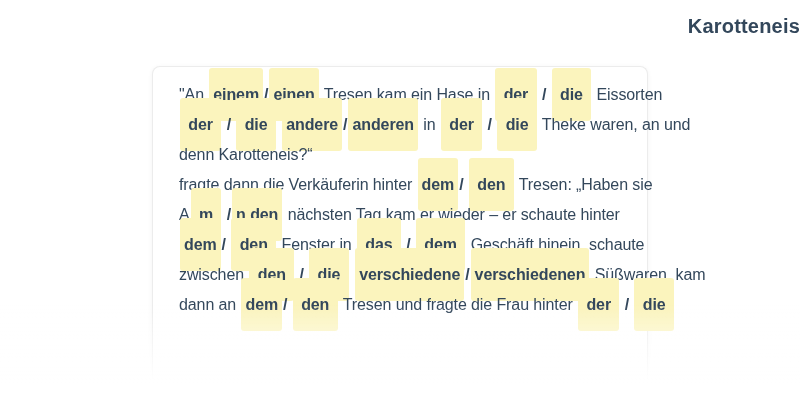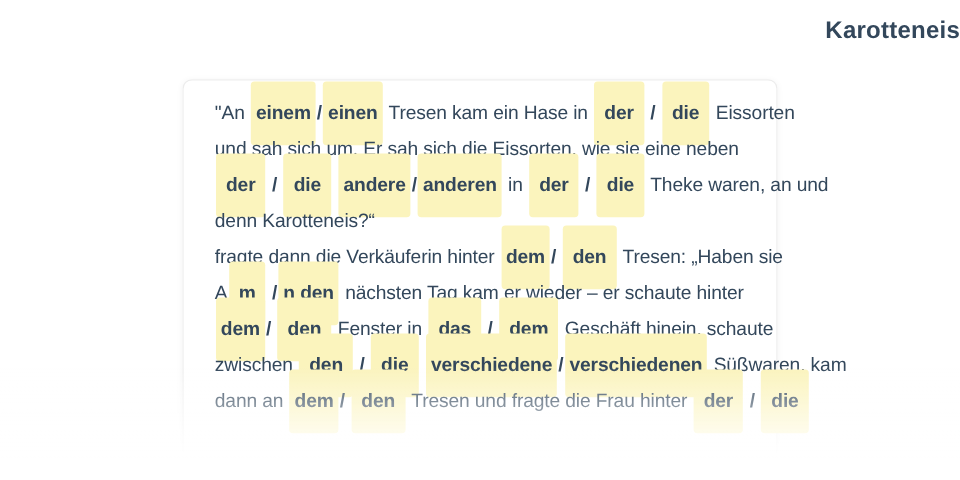--- a/index.html
+++ b/index.html
@@ -56,21 +56,20 @@
   }
 </style>
 </head>
 <body>
 
 <div class="page-title">Karotteneis</div>
 
 <div class="card">
   <div class="text-area" id="text-area">
       <div class="line"><span class="seg-text">"An </span><span class="seg-choice">einem</span><span class="seg-sep">/</span><span class="seg-choice">einen</span><span class="seg-text"> Tresen kam ein Hase in </span><span class="seg-choice"> der </span><span class="seg-sep"> / </span><span class="seg-choice"> die </span><span class="seg-text"> Eissorten</span></div>
-      <div class="line"><span class="seg-text">und sah sich um. Er sah sich die Eissorten, wie sie eine neben</span></div>
       <div class="line"><span class="seg-choice"> der </span><span class="seg-sep"> / </span><span class="seg-choice"> die </span><span class="seg-text"> </span><span class="seg-choice">andere</span><span class="seg-sep">/</span><span class="seg-choice">anderen</span><span class="seg-text"> in </span><span class="seg-choice"> der </span><span class="seg-sep"> / </span><span class="seg-choice"> die </span><span class="seg-text"> Theke waren, an und</span></div>
       <div class="line"><span class="seg-text">denn Karotteneis?“</span></div>
       <div class="line"><span class="seg-text">fragte dann die Verkäuferin hinter </span><span class="seg-choice">dem</span><span class="seg-sep">/ </span><span class="seg-choice"> den </span><span class="seg-text"> Tresen: „Haben sie</span></div>
       <div class="line"><span class="seg-text">A</span><span class="seg-choice"> m </span><span class="seg-sep"> /</span><span class="seg-choice">n den</span><span class="seg-text"> nächsten Tag kam er wieder – er schaute hinter</span></div>
       <div class="line"><span class="seg-choice">dem</span><span class="seg-sep">/ </span><span class="seg-choice"> den </span><span class="seg-text"> Fenster in </span><span class="seg-choice"> das </span><span class="seg-sep"> / </span><span class="seg-choice"> dem </span><span class="seg-text"> Geschäft hinein, schaute</span></div>
       <div class="line"><span class="seg-text">zwischen </span><span class="seg-choice"> den </span><span class="seg-sep"> / </span><span class="seg-choice"> die </span><span class="seg-text"> </span><span class="seg-choice">verschiedene</span><span class="seg-sep">/</span><span class="seg-choice">verschiedenen</span><span class="seg-text"> Süßwaren, kam</span></div>
       <div class="line"><span class="seg-text">dann an </span><span class="seg-choice">dem</span><span class="seg-sep">/ </span><span class="seg-choice"> den </span><span class="seg-text"> Tresen und fragte die Frau hinter </span><span class="seg-choice"> der </span><span class="seg-sep"> / </span><span class="seg-choice"> die </span></div>
     </div>
 </div>
 

